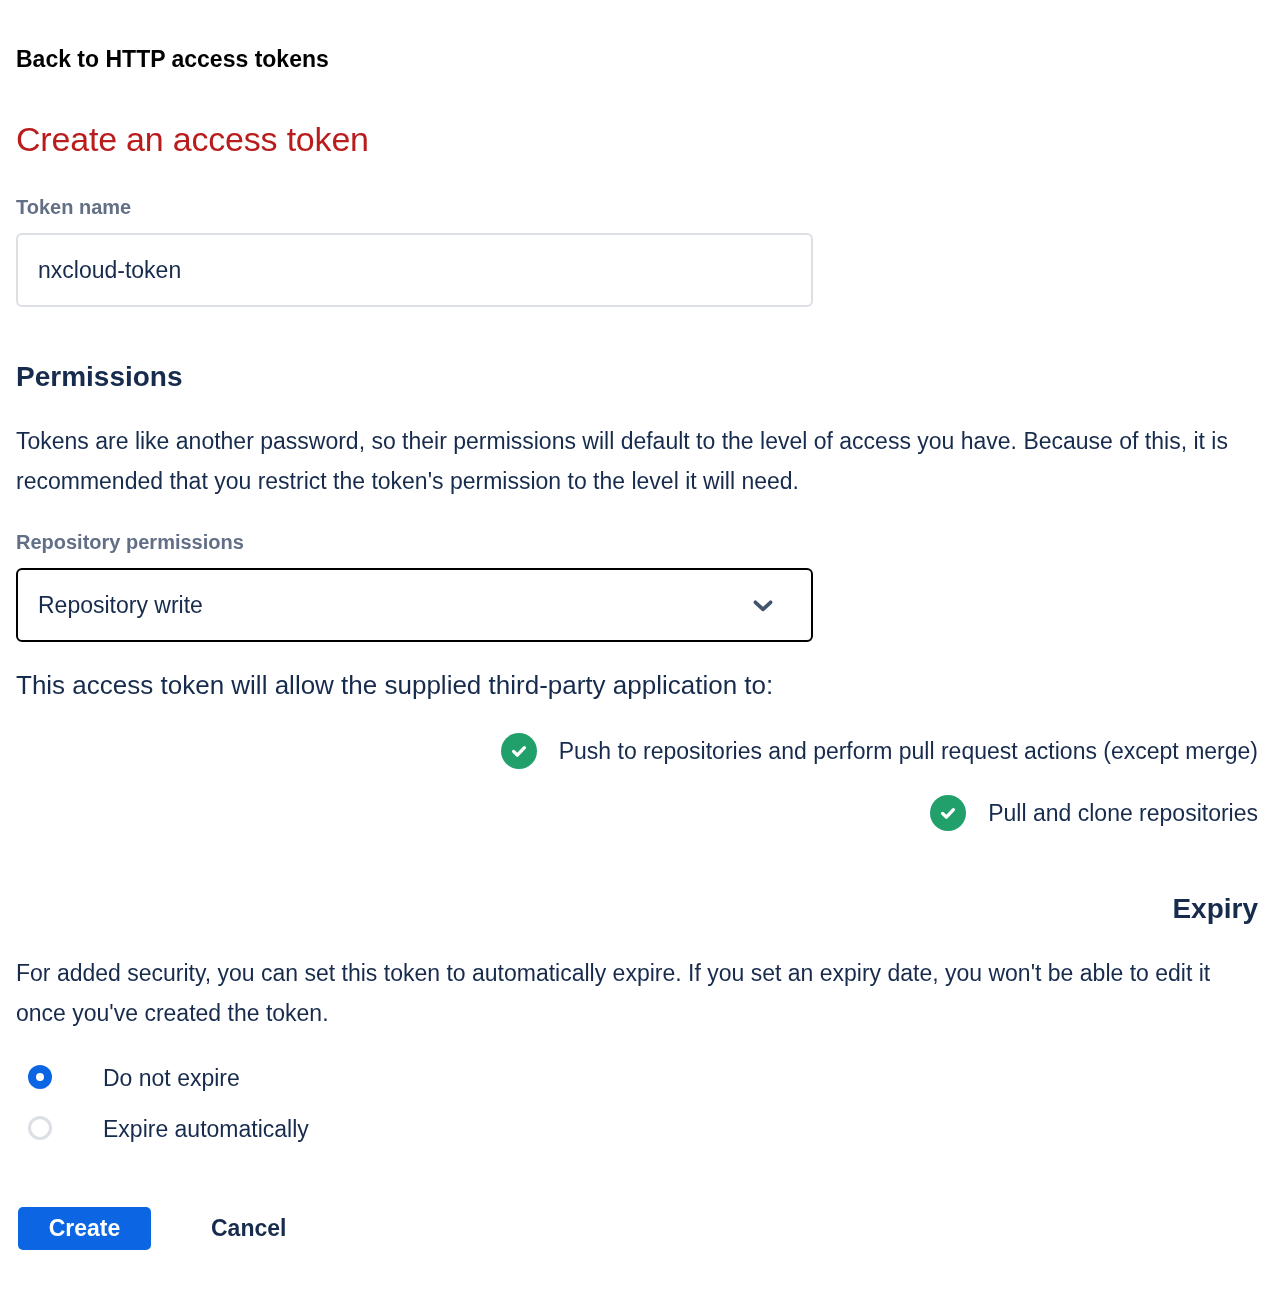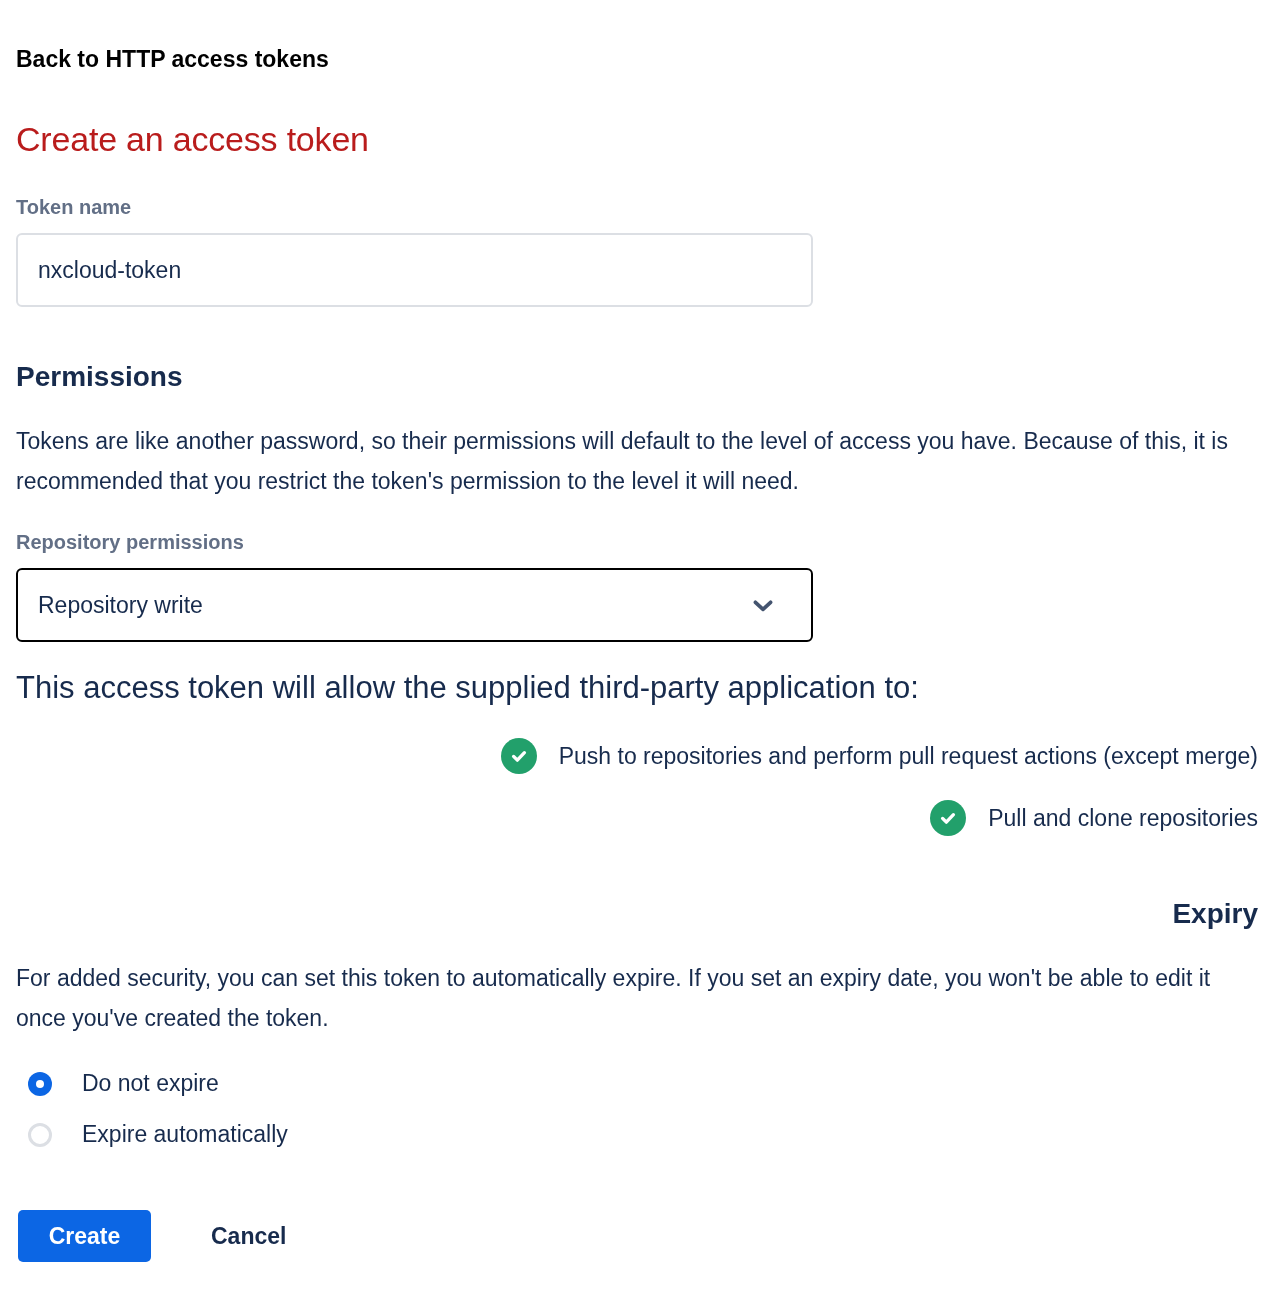--- a/index.html
+++ b/index.html
@@ -89,21 +89,21 @@
     width: 28px;
     height: 28px;
     display: flex;
     align-items: center;
     justify-content: center;
     margin-right: 14px;
   }
 
   .allow-intro {
     margin-top: 28px;
-    font-size: 31px;
+    font-size: 26px;
     color: #172B4D;
   }
 
   .capability-list { margin-top: 32px; }
   .capability-row {
     display: flex;
     align-items: center;
     margin-left: 22px;
     justify-content: flex-end;
   }
@@ -120,23 +120,23 @@
   }
   .capability-text {
     margin-left: 22px;
     font-size: 23px;
     color: #172B4D;
   }
 
   .radio-group { margin-top: 32px; }
   .radio-row {
     display: flex;
-    align-items: center;
     margin-left: 12px;
     cursor: pointer;
+    gap: 21px;
   }
   .radio-row + .radio-row { margin-top: 24px; }
   .radio-circle {
     width: 24px;
     height: 24px;
     border-radius: 50%;
     flex: 0 0 24px;
     position: relative;
   }
   .radio-circle.selected { background: #0C66E4; }
@@ -158,21 +158,21 @@
     color: #172B4D;
   }
 
   .actions {
     margin-top: 62px;
     display: flex;
     align-items: center;
   }
   .create-button {
     width: 133px;
-    height: 52px;
+    height: 43px;
     background: #0C66E4;
     color: #ffffff;
     border: none;
     border-radius: 5px;
     font-family: "Liberation Sans", "DejaVu Sans", sans-serif;
     font-size: 23px;
     font-weight: 700;
     cursor: pointer;
     margin-left: 2px;
   }

